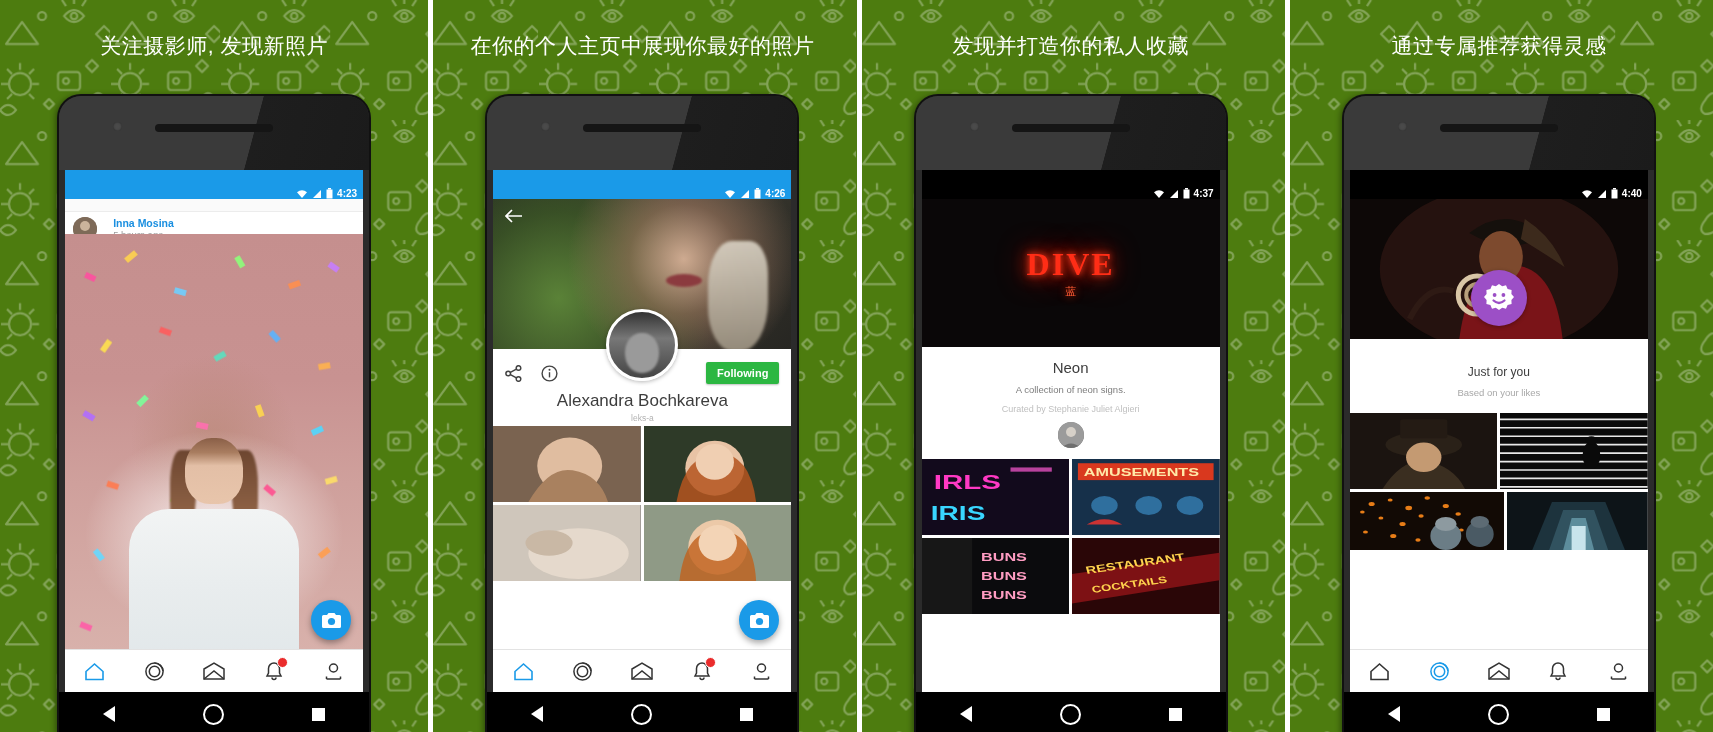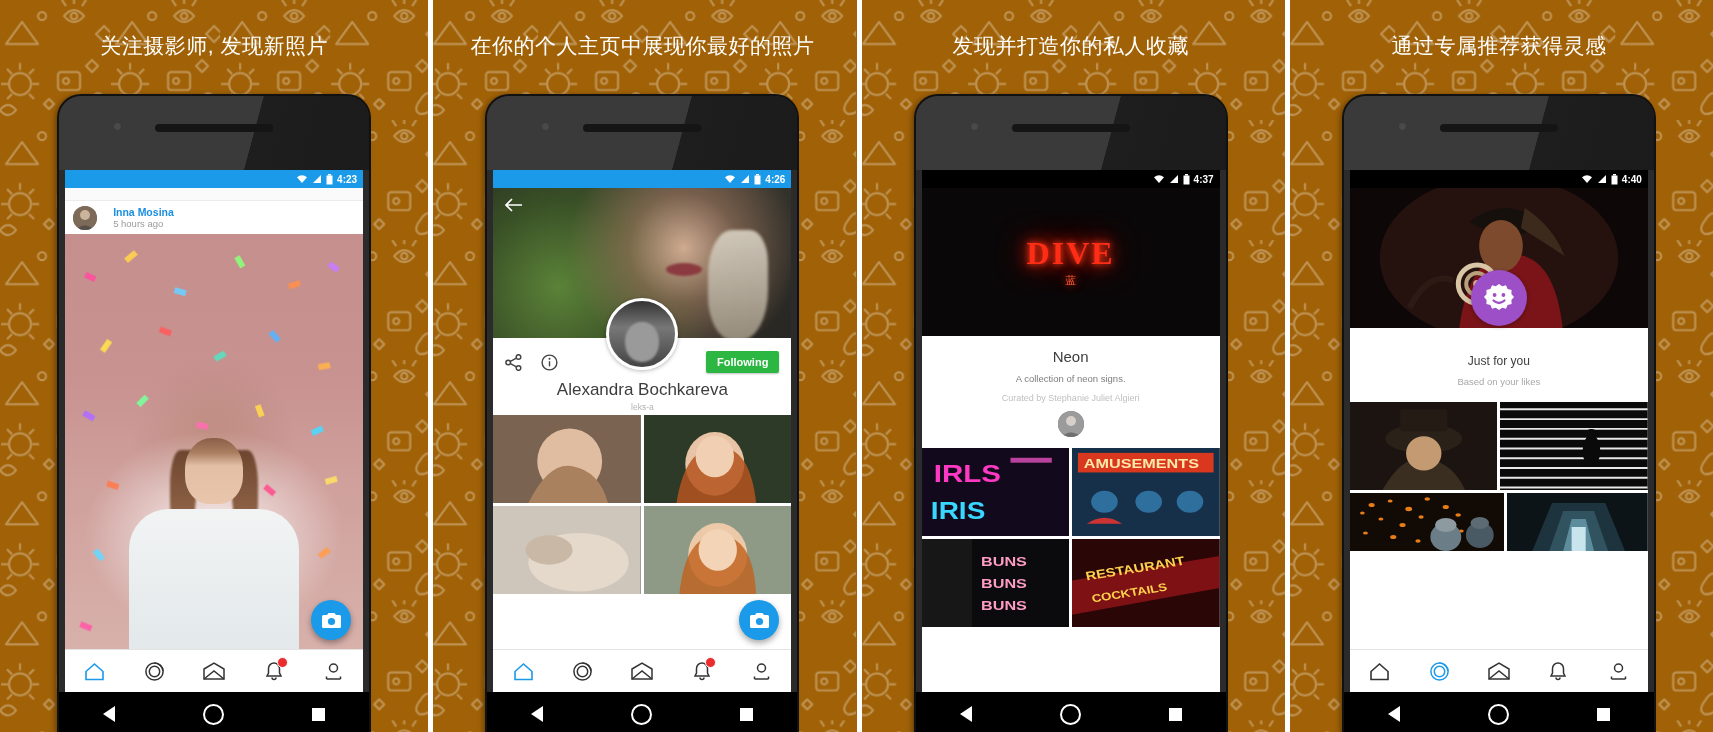--- a/index.html
+++ b/index.html
@@ -6,21 +6,21 @@
   body{
     width:1713px;height:732px;
     font-family:"Liberation Sans","DejaVu Sans",sans-serif;
     background:#1a9ae8;overflow:hidden;
   }
   .screens{display:flex;width:1713px;height:732px;}
   .panel{
     position:relative;
     width:428.25px;height:732px;
     overflow:hidden;
-    background:#a16207;
+    background:#4d7c0f;
   }
   .panel + .panel{box-shadow:inset 5px 0 0 0 #ffffff;}
   
   .doodles{position:absolute;inset:0;opacity:.30;}
   .headline{
     position:absolute;top:0;left:0;right:0;height:92px;
     display:flex;align-items:center;justify-content:center;
     color:#fff;font-size:21px;letter-spacing:.5px;
     text-align:center;z-index:4;white-space:nowrap;
   }
@@ -44,21 +44,21 @@
   }
   .camdot{
     position:absolute;top:26px;left:54px;width:9px;height:9px;border-radius:50%;
     background:#4a4a4a;box-shadow:inset 0 0 2px #222;
   }
   .screen{
     position:absolute;top:74px;left:6px;right:6px;bottom:44px;
     background:#fff;overflow:hidden;
   }
   .statusbar{
-    height:18px;background:#1a9ae8;display:flex;align-items:center;
+    height:29px;background:#1a9ae8;display:flex;align-items:flex-end;
     justify-content:flex-end;gap:4px;padding-right:6px;color:#fff;
     font-size:10px;font-weight:bold;position:relative;z-index:6;
   }
   .statusbar.dark{background:#000;}
   .sb-ico{display:block;}
   .navbar-system{
     position:absolute;bottom:0;left:0;right:0;height:44px;background:#000;
     display:flex;align-items:center;justify-content:space-around;
   }
   .navbar-system .tri{
@@ -138,21 +138,21 @@
     margin-left:auto;background:#2cb742;color:#fff;font-size:11px;font-weight:bold;
     padding:5px 11px;border-radius:2px;box-shadow:0 1px 2px rgba(0,0,0,.25);
   }
   .prof-name{text-align:center;font-size:17px;color:#3d3d3d;margin-top:8px;}
   .prof-handle{text-align:center;font-size:8.5px;color:#b2b2b2;margin-top:2px;}
   .prof-stats{text-align:center;font-size:9.5px;color:#9b9b9b;margin-top:6px;padding-bottom:8px;}
   .tabs{display:flex;border-bottom:1px solid #e6e6e6;background:#fff;}
   .tab{flex:1;text-align:center;font-size:10px;letter-spacing:.6px;padding:9px 0;color:#8a8a8a;}
   .tab.active{color:#1a9ae8;box-shadow:inset 0 -2px 0 0 #1a9ae8;}
   .grid2{display:grid;grid-template-columns:1fr 1fr;gap:3px;padding:3px 0 0 0;background:#fff;}
-  .cell{height:88px;background:#777;overflow:hidden;}
+  .cell{height:76px;background:#777;overflow:hidden;}
   
   .neon-cover{
     position:relative;height:148px;background:#0a0708;overflow:hidden;
   }
   .dive{
     position:absolute;left:50%;top:44%;transform:translate(-50%,-50%);
     color:#ff2d16;font-size:32px;font-weight:bold;letter-spacing:2px;
     text-shadow:0 0 6px #ff3a1e,0 0 16px #ff2000,0 0 30px #d41400;
     font-family:"Liberation Serif",serif;
   }

